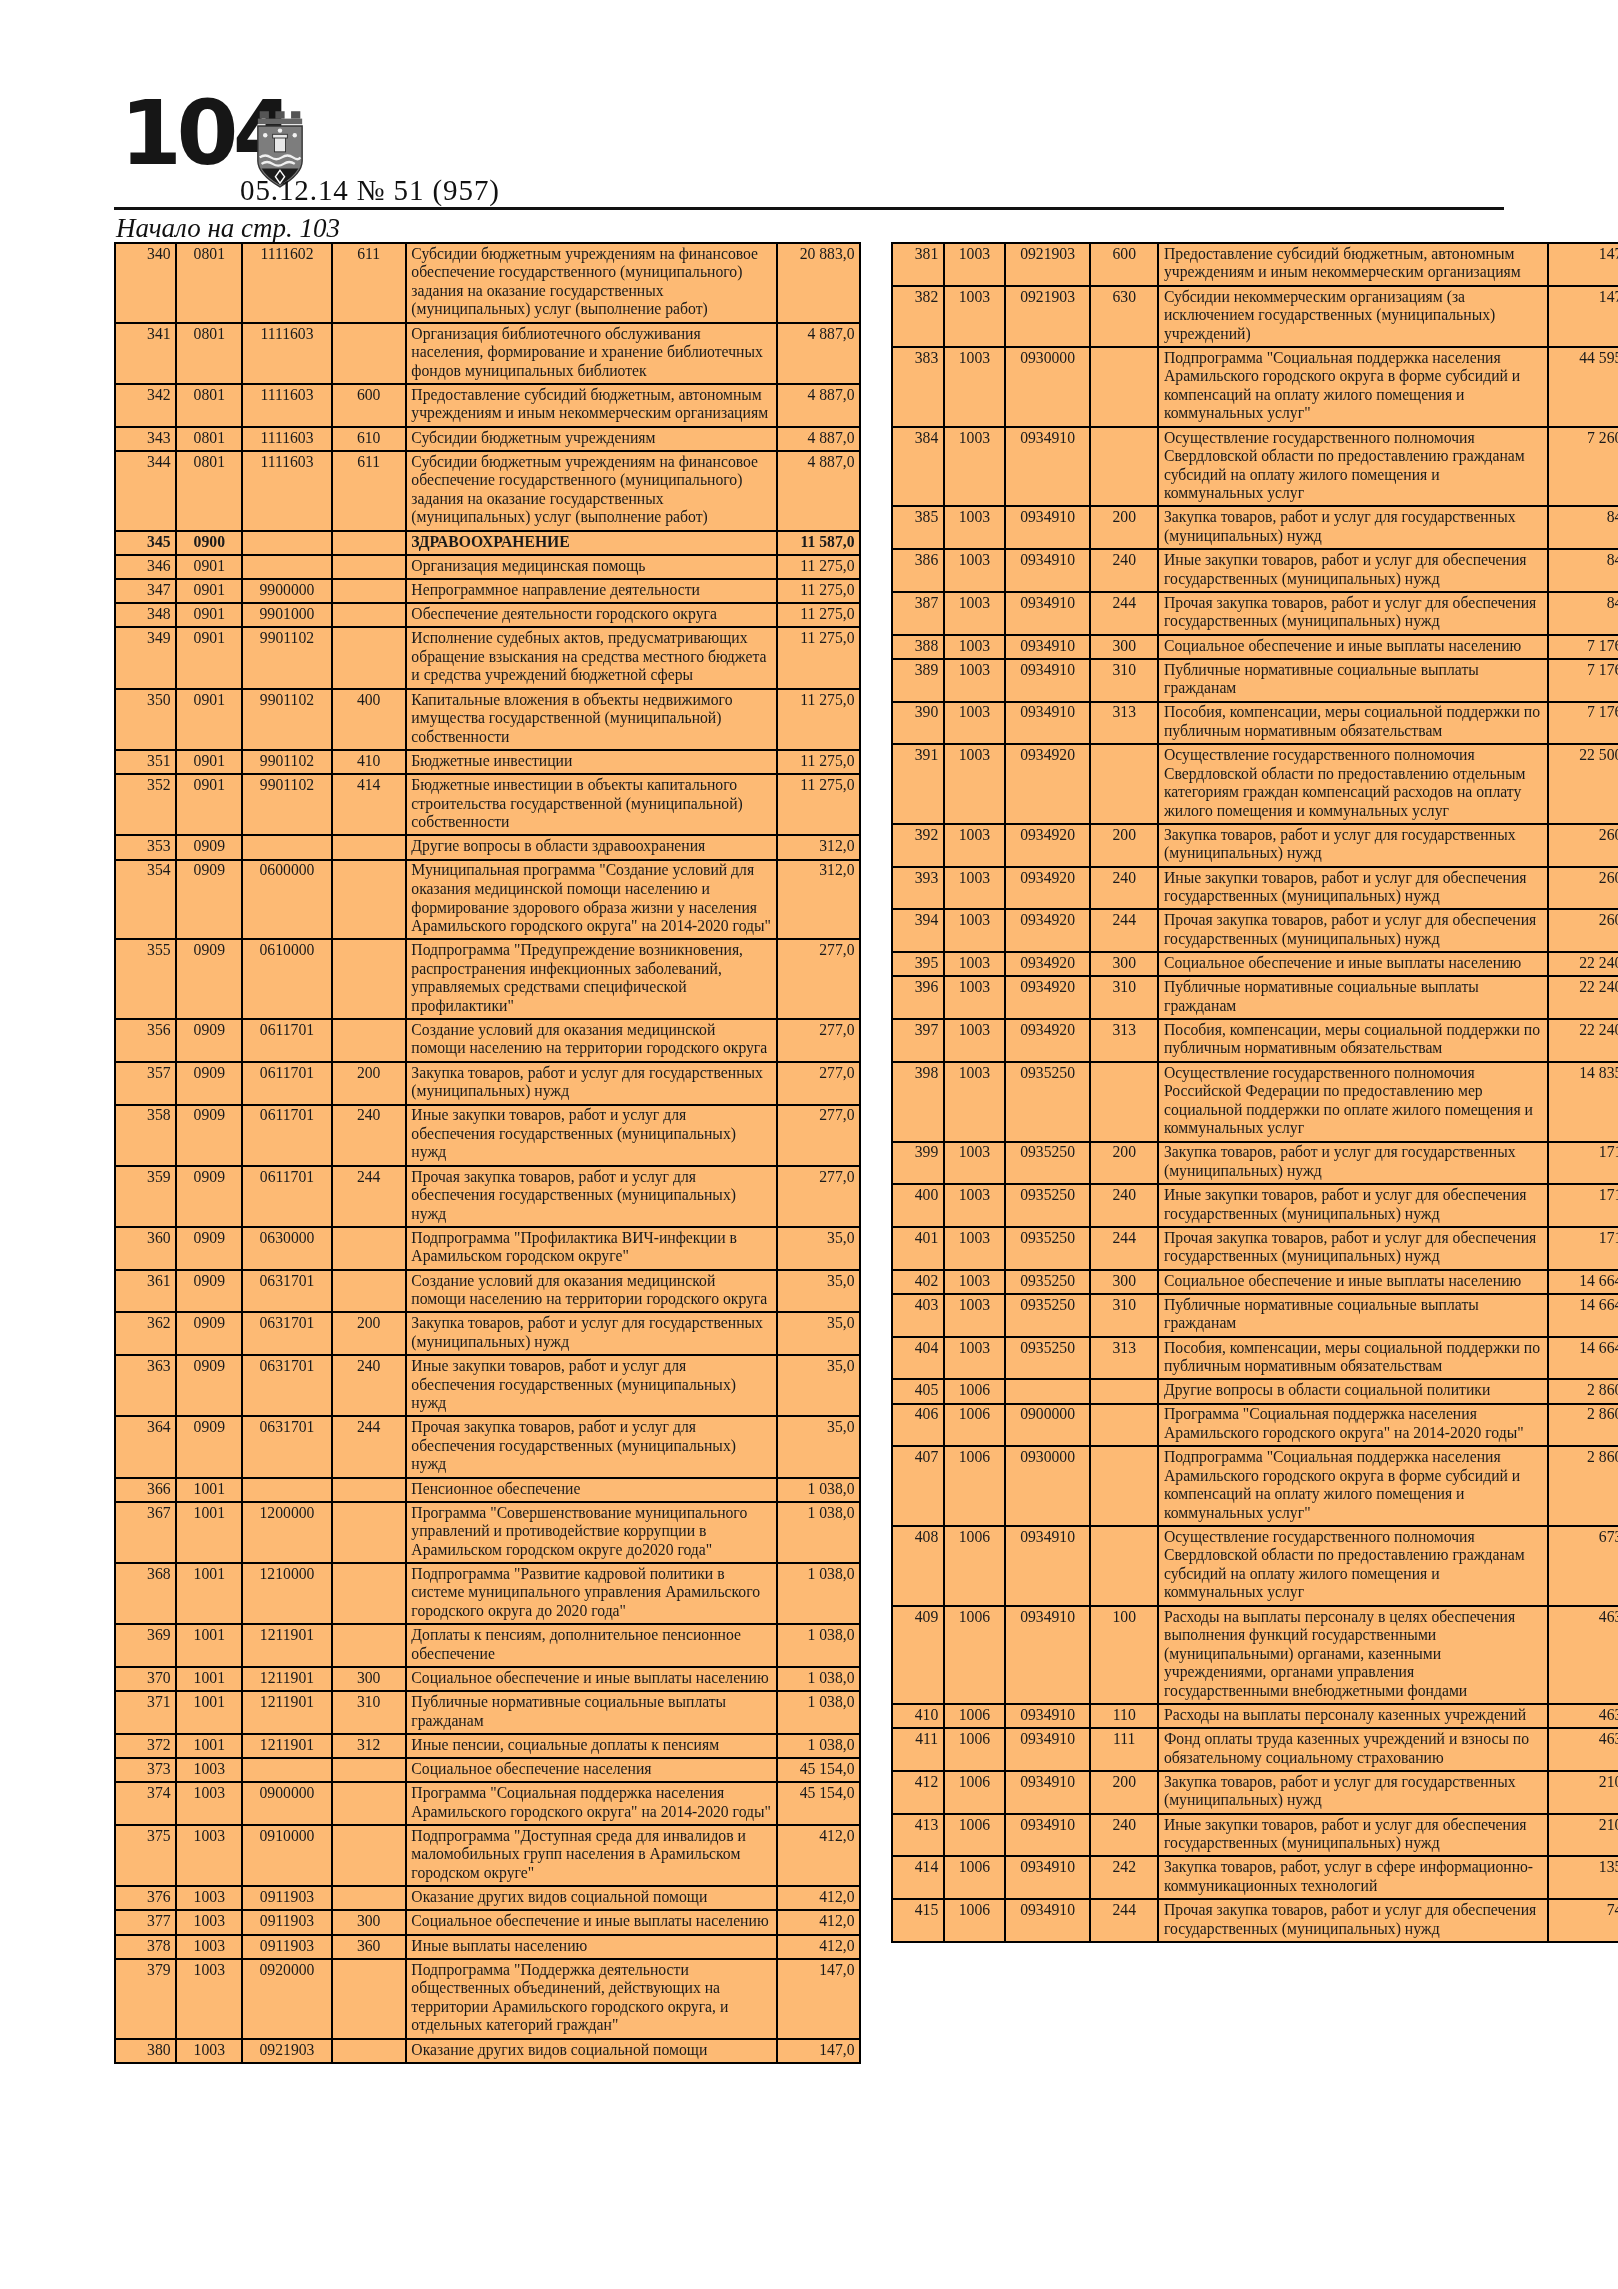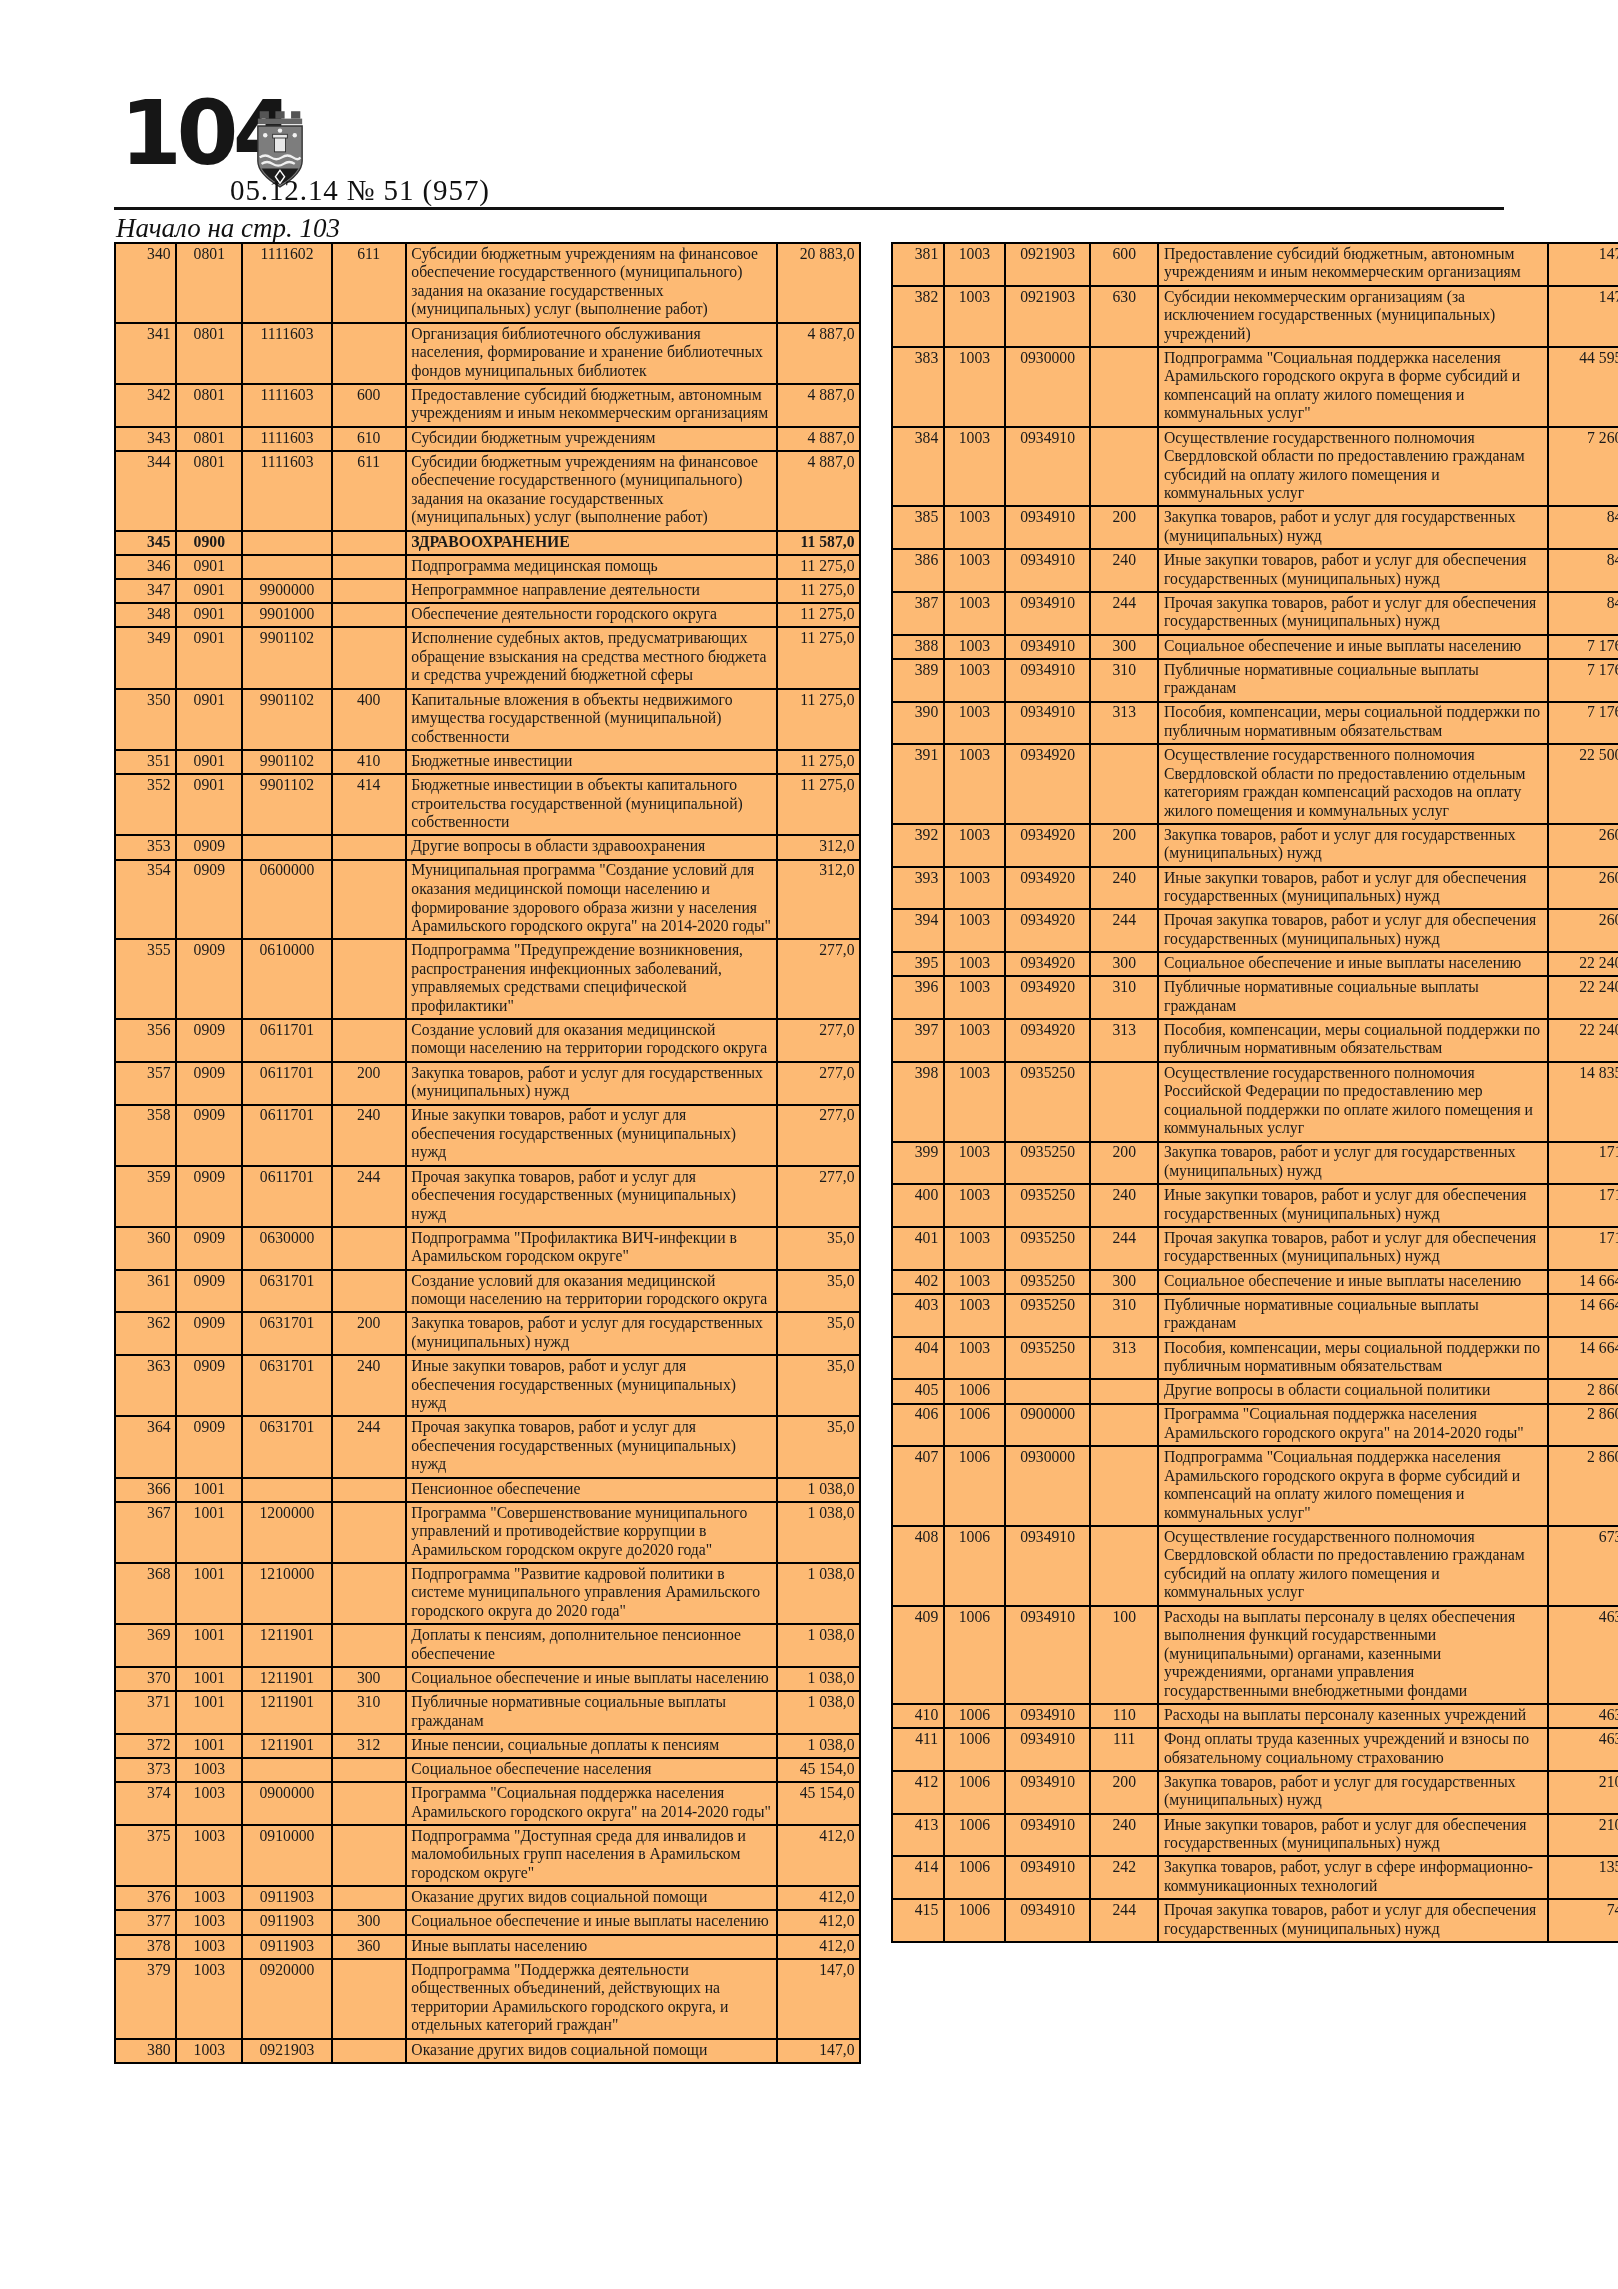--- a/index.html
+++ b/index.html
@@ -26,21 +26,21 @@
     font-family: "DejaVu Sans", sans-serif;
     font-weight: bold; font-size: 29px; line-height: 1.05; color: #222;
   }
   .paper-name-bottom {
     font-family: "DejaVu Sans", sans-serif;
     font-weight: bold; font-size: 53px; line-height: 1.0;
     color: #9a9a9a; letter-spacing: 2.8px;
     -webkit-text-stroke: 2.3px #2b2b2b;
   }
   .issue-line {
-    position: absolute; left: 230px; top: 174px;
+    position: absolute; left: 240px; top: 174px;
     font-size: 29px; color: #111; letter-spacing: 0.9px;
   }
   .masthead-rule {
     position: absolute; left: 114px; top: 207px; width: 1390px; height: 0;
     border-top: 3.7px solid #111;
   }
   .continued-note {
     position: absolute; left: 116px; top: 213px;
     font-style: italic; font-size: 27px; color: #111; text-align: right;
   }
@@ -171,21 +171,21 @@
             <td class="c2"></td>
             <td class="c3"></td>
             <td class="c4">ЗДРАВООХРАНЕНИЕ</td>
             <td class="c5">11 587,0</td>
           </tr>
           <tr>
             <td class="c0">346</td>
             <td class="c1">0901</td>
             <td class="c2"></td>
             <td class="c3"></td>
-            <td class="c4">Подпрограмма медицинская помощь</td>
+            <td class="c4">Организация медицинская помощь</td>
             <td class="c5">11 275,0</td>
           </tr>
           <tr>
             <td class="c0">347</td>
             <td class="c1">0901</td>
             <td class="c2">9900000</td>
             <td class="c3"></td>
             <td class="c4">Непрограммное направление деятельности</td>
             <td class="c5">11 275,0</td>
           </tr>

